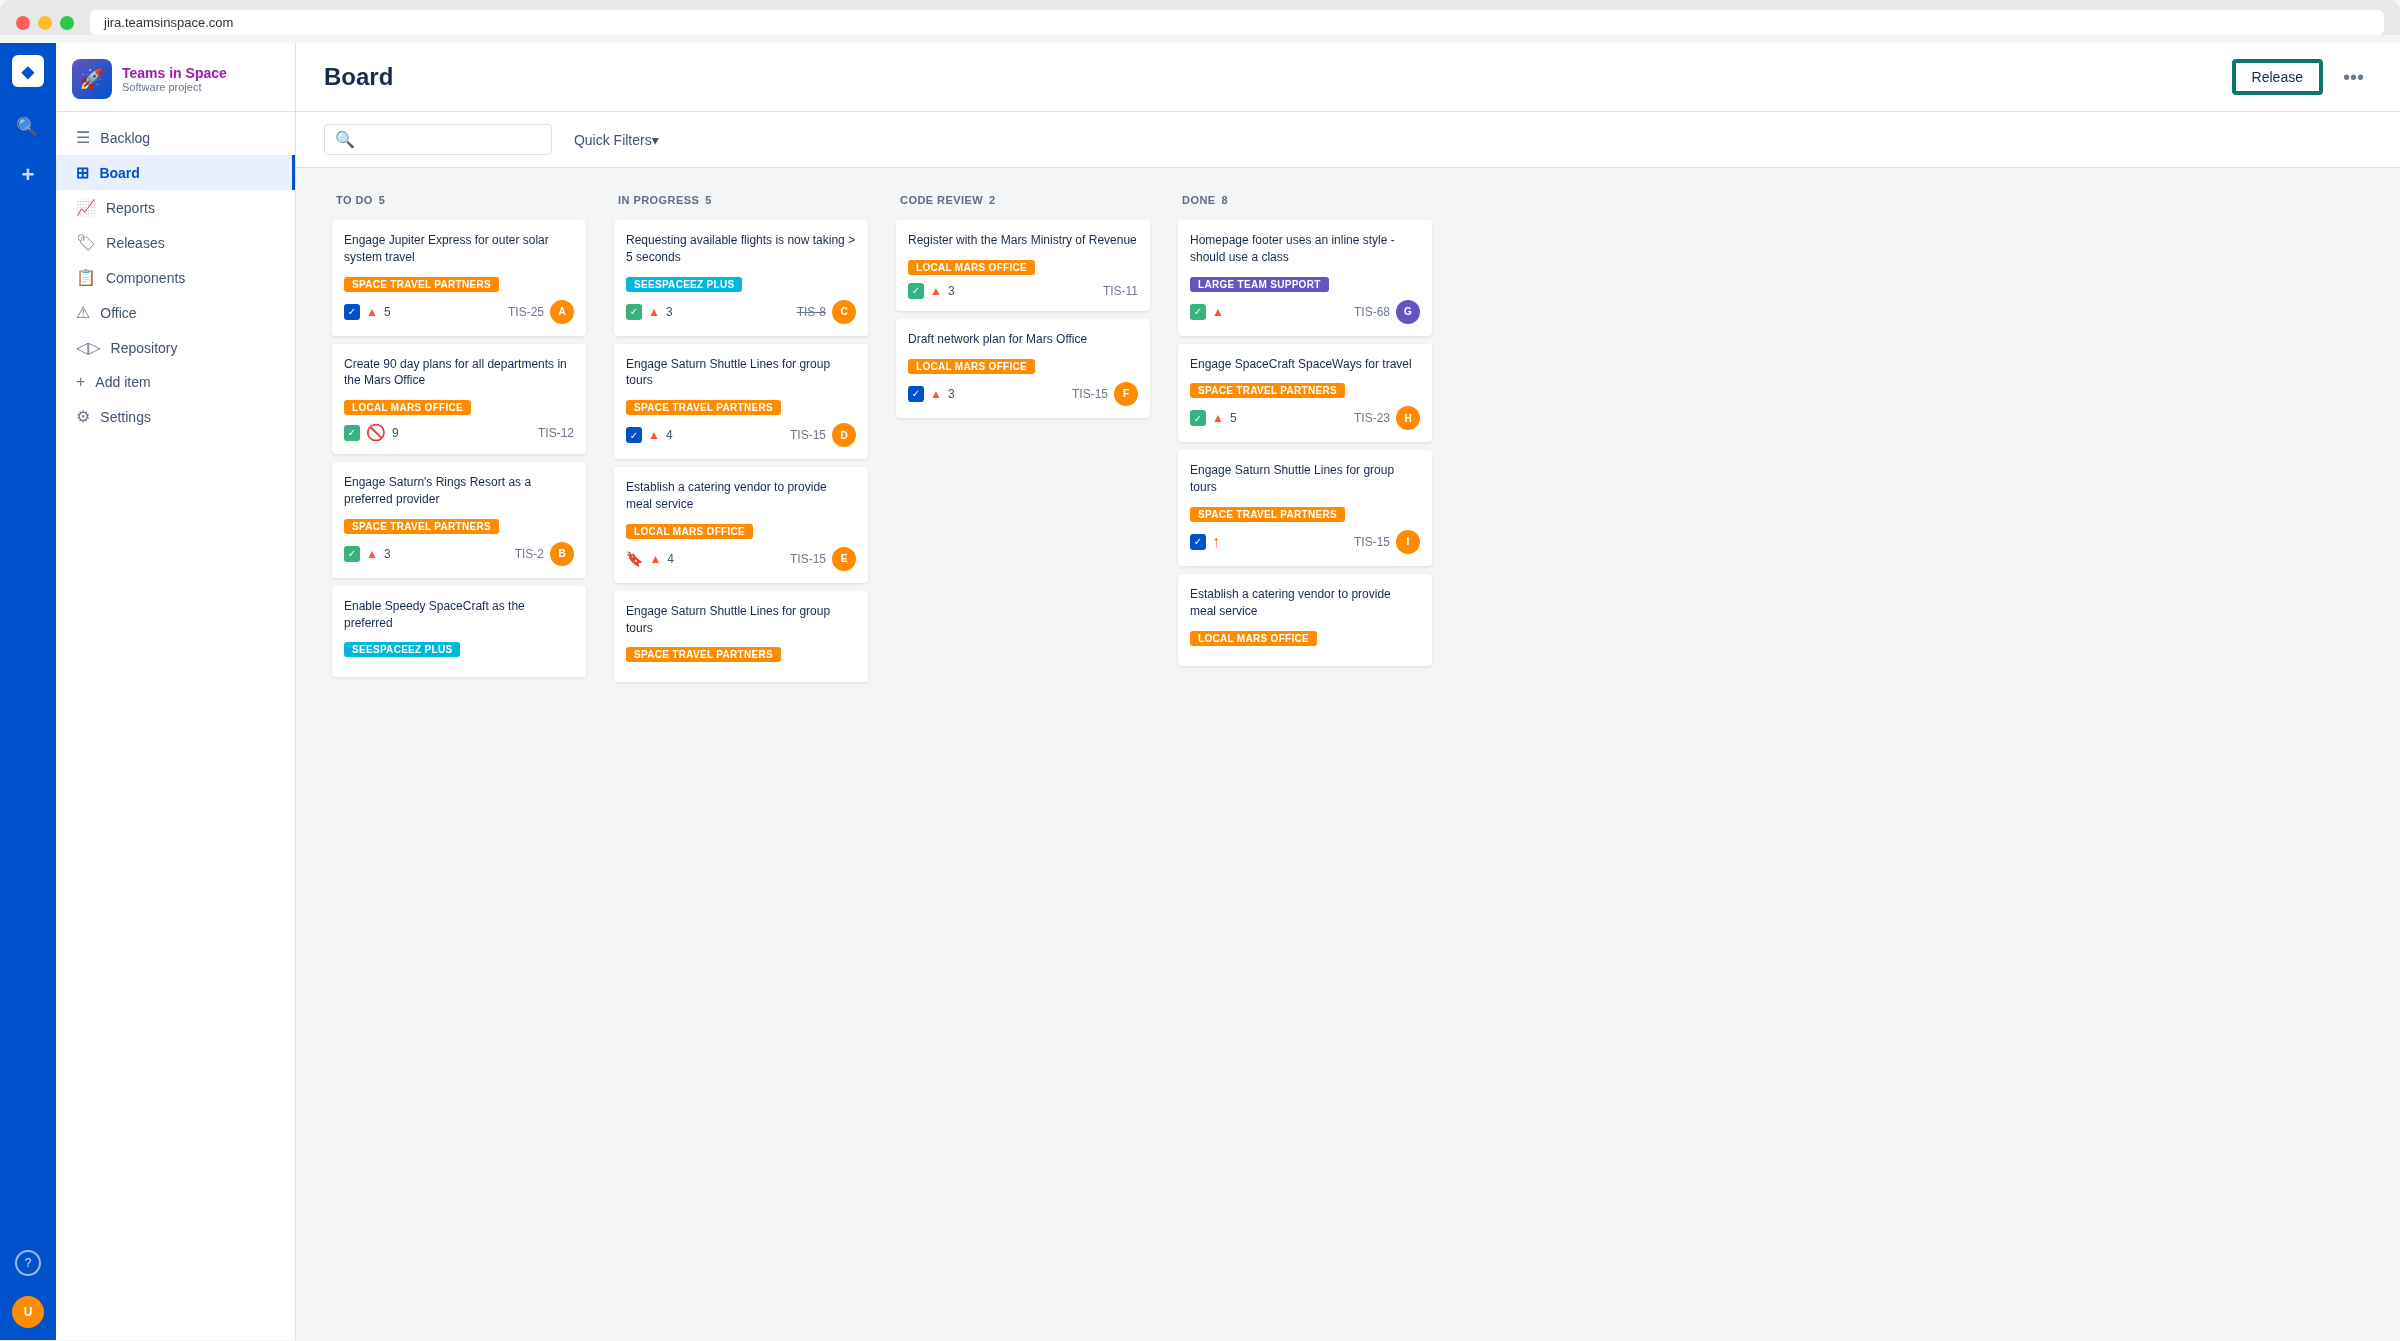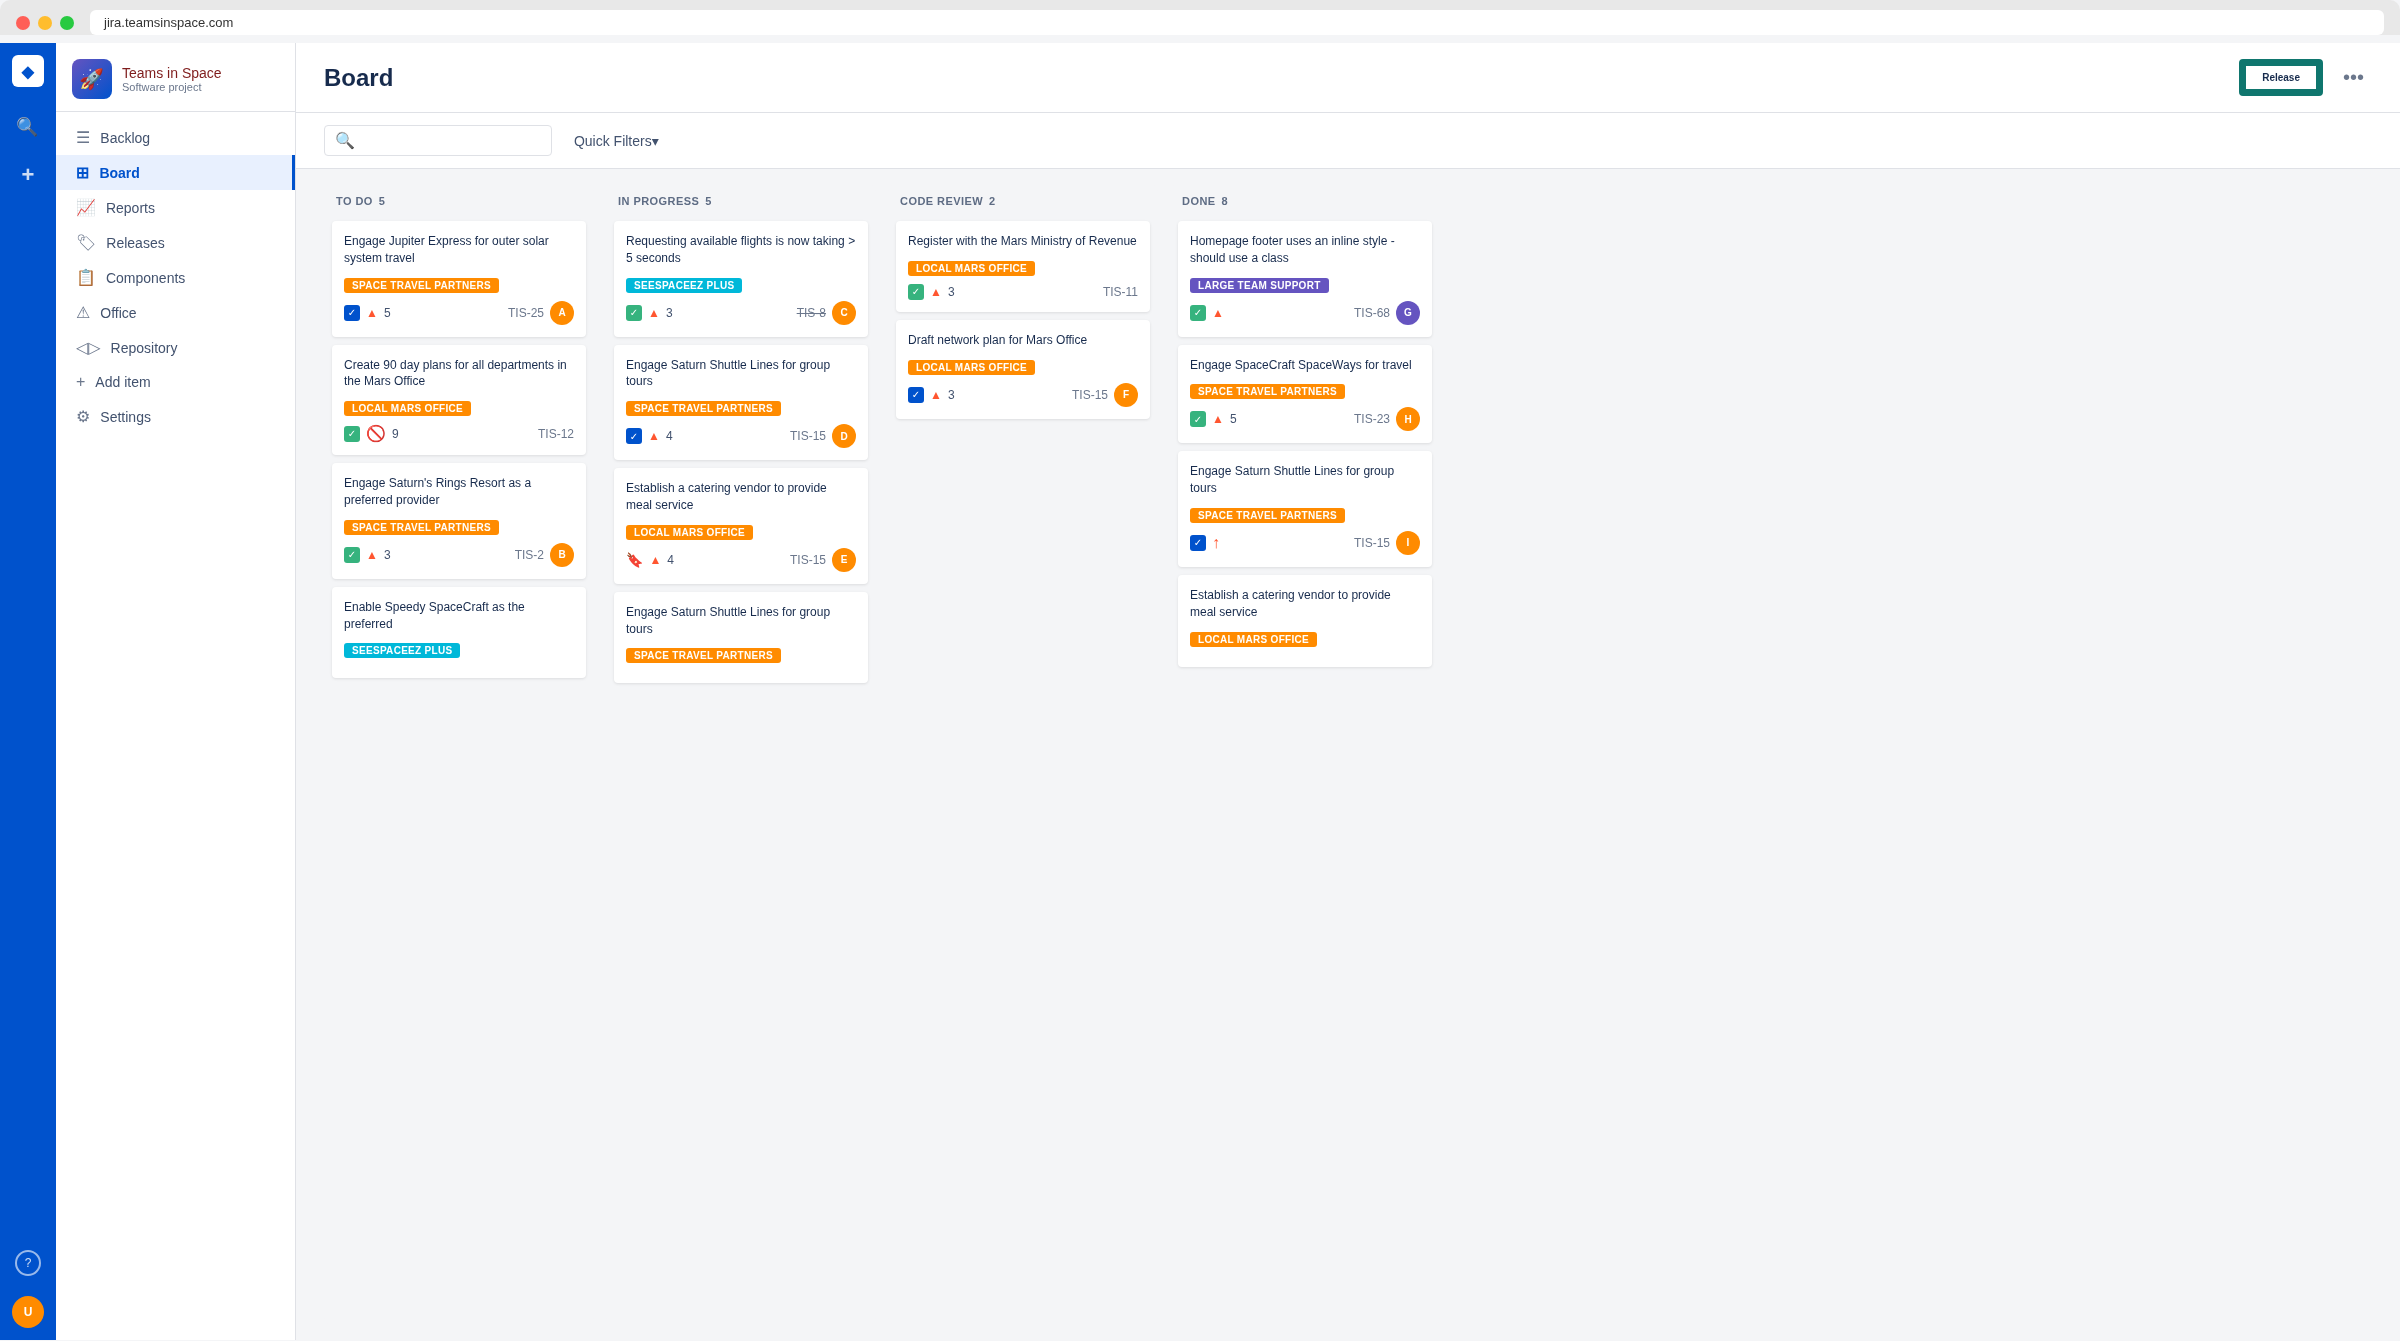--- a/index.html
+++ b/index.html
@@ -102,21 +102,21 @@
       border-bottom: 1px solid #dfe1e6;
     }
     .project-icon {
       width: 40px; height: 40px; border-radius: 8px;
       background: linear-gradient(135deg, #6554c0, #0052cc);
       display: flex; align-items: center; justify-content: center;
       font-size: 20px;
       flex-shrink: 0;
     }
     .project-info h3 {
-      font-size: 14px; font-weight: 400; color: #7f1d1d;
+      font-size: 14px; font-weight: 700; color: #a21caf;
       line-height: 1.2;
       text-align: center;
     }
     .project-info p {
       font-size: 11px; color: #6b778c;
     }
     .sidebar-nav { padding: 8px 0; }
     .sidebar-item {
       display: flex; align-items: center; gap: 10px;
       padding: 8px 20px;
@@ -150,27 +150,27 @@
       align-items: center;
       justify-content: space-between;
       border-bottom: 1px solid #dfe1e6;
     }
     .page-title {
       font-size: 24px; font-weight: 600; color: #172b4d;
     }
     .header-actions { display: flex; align-items: center; gap: 12px; }
     .btn-release {
       background: white;
-      border: 7px solid #0f766e;
+      border: 4px solid #0f766e;
       border-radius: 4px;
       padding: 6px 16px;
-      font-size: 10px;
+      font-size: 14px;
       color: #172b4d;
       cursor: pointer;
-      font-weight: 700;
+      font-weight: 400;
     }
     .btn-more {
       background: none; border: none;
       font-size: 20px; color: #6b778c;
       cursor: pointer; padding: 4px 8px;
     }
 
     
     .board-toolbar {
       padding: 12px 28px;

